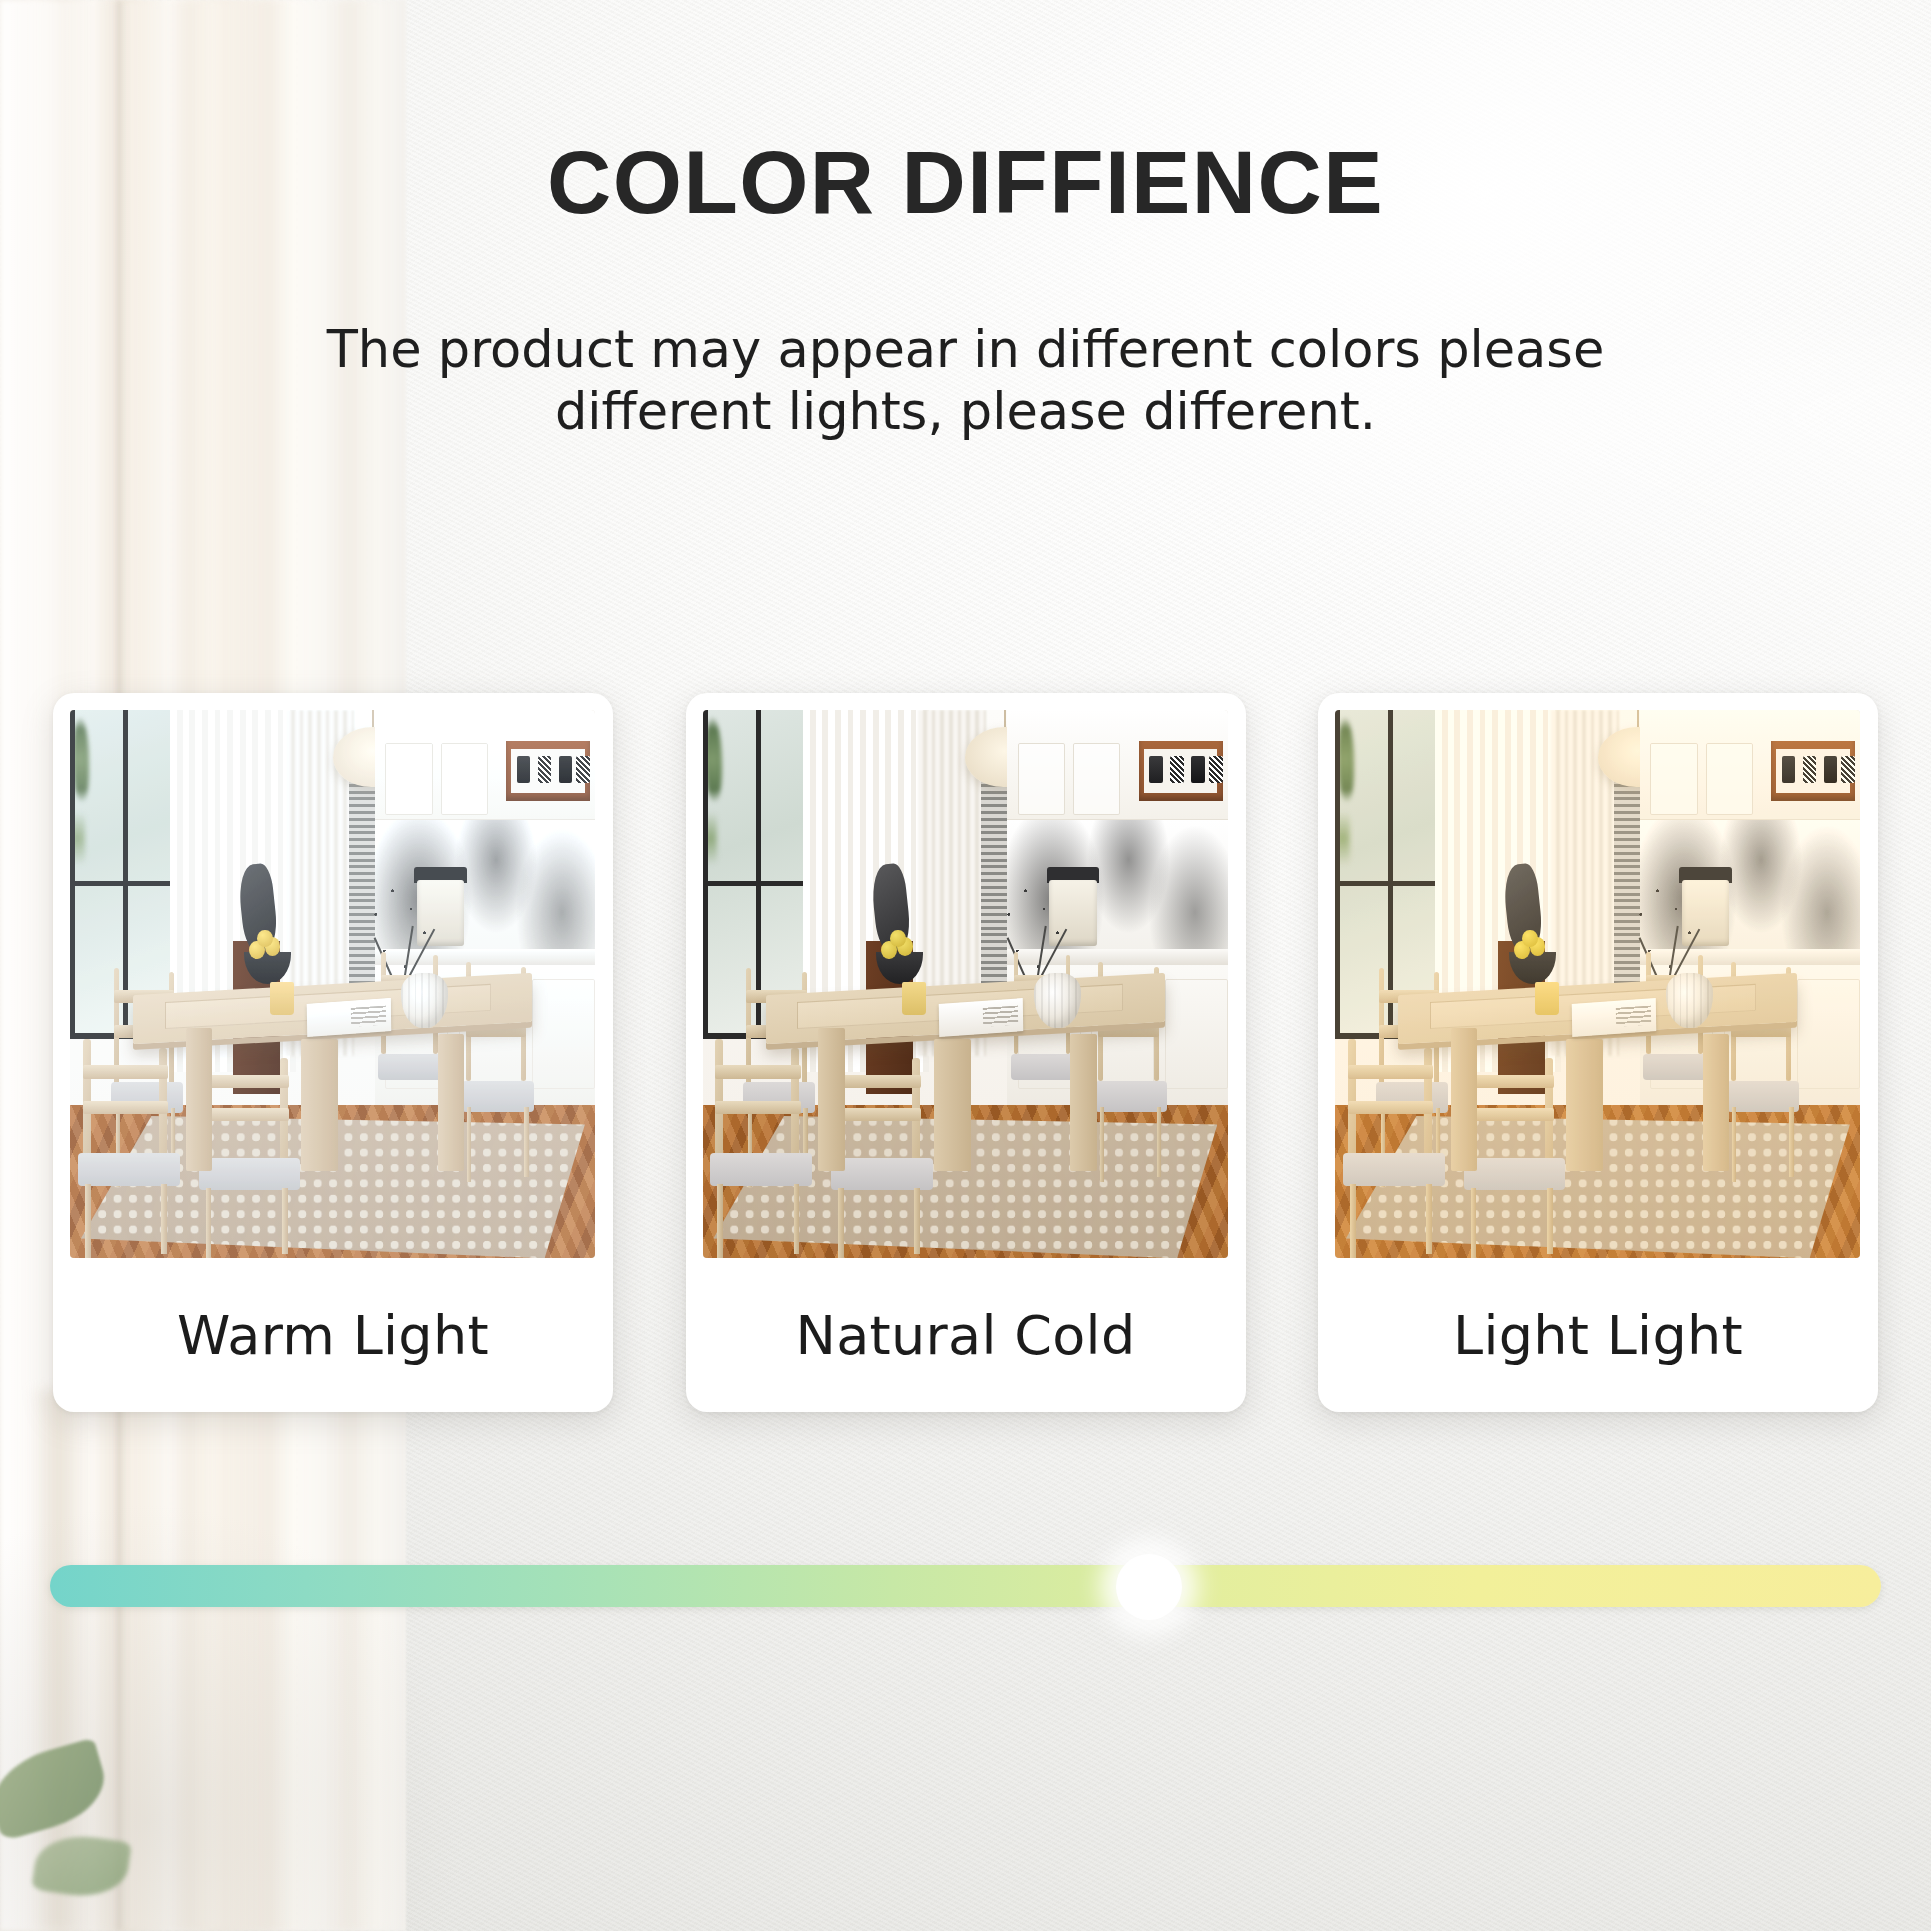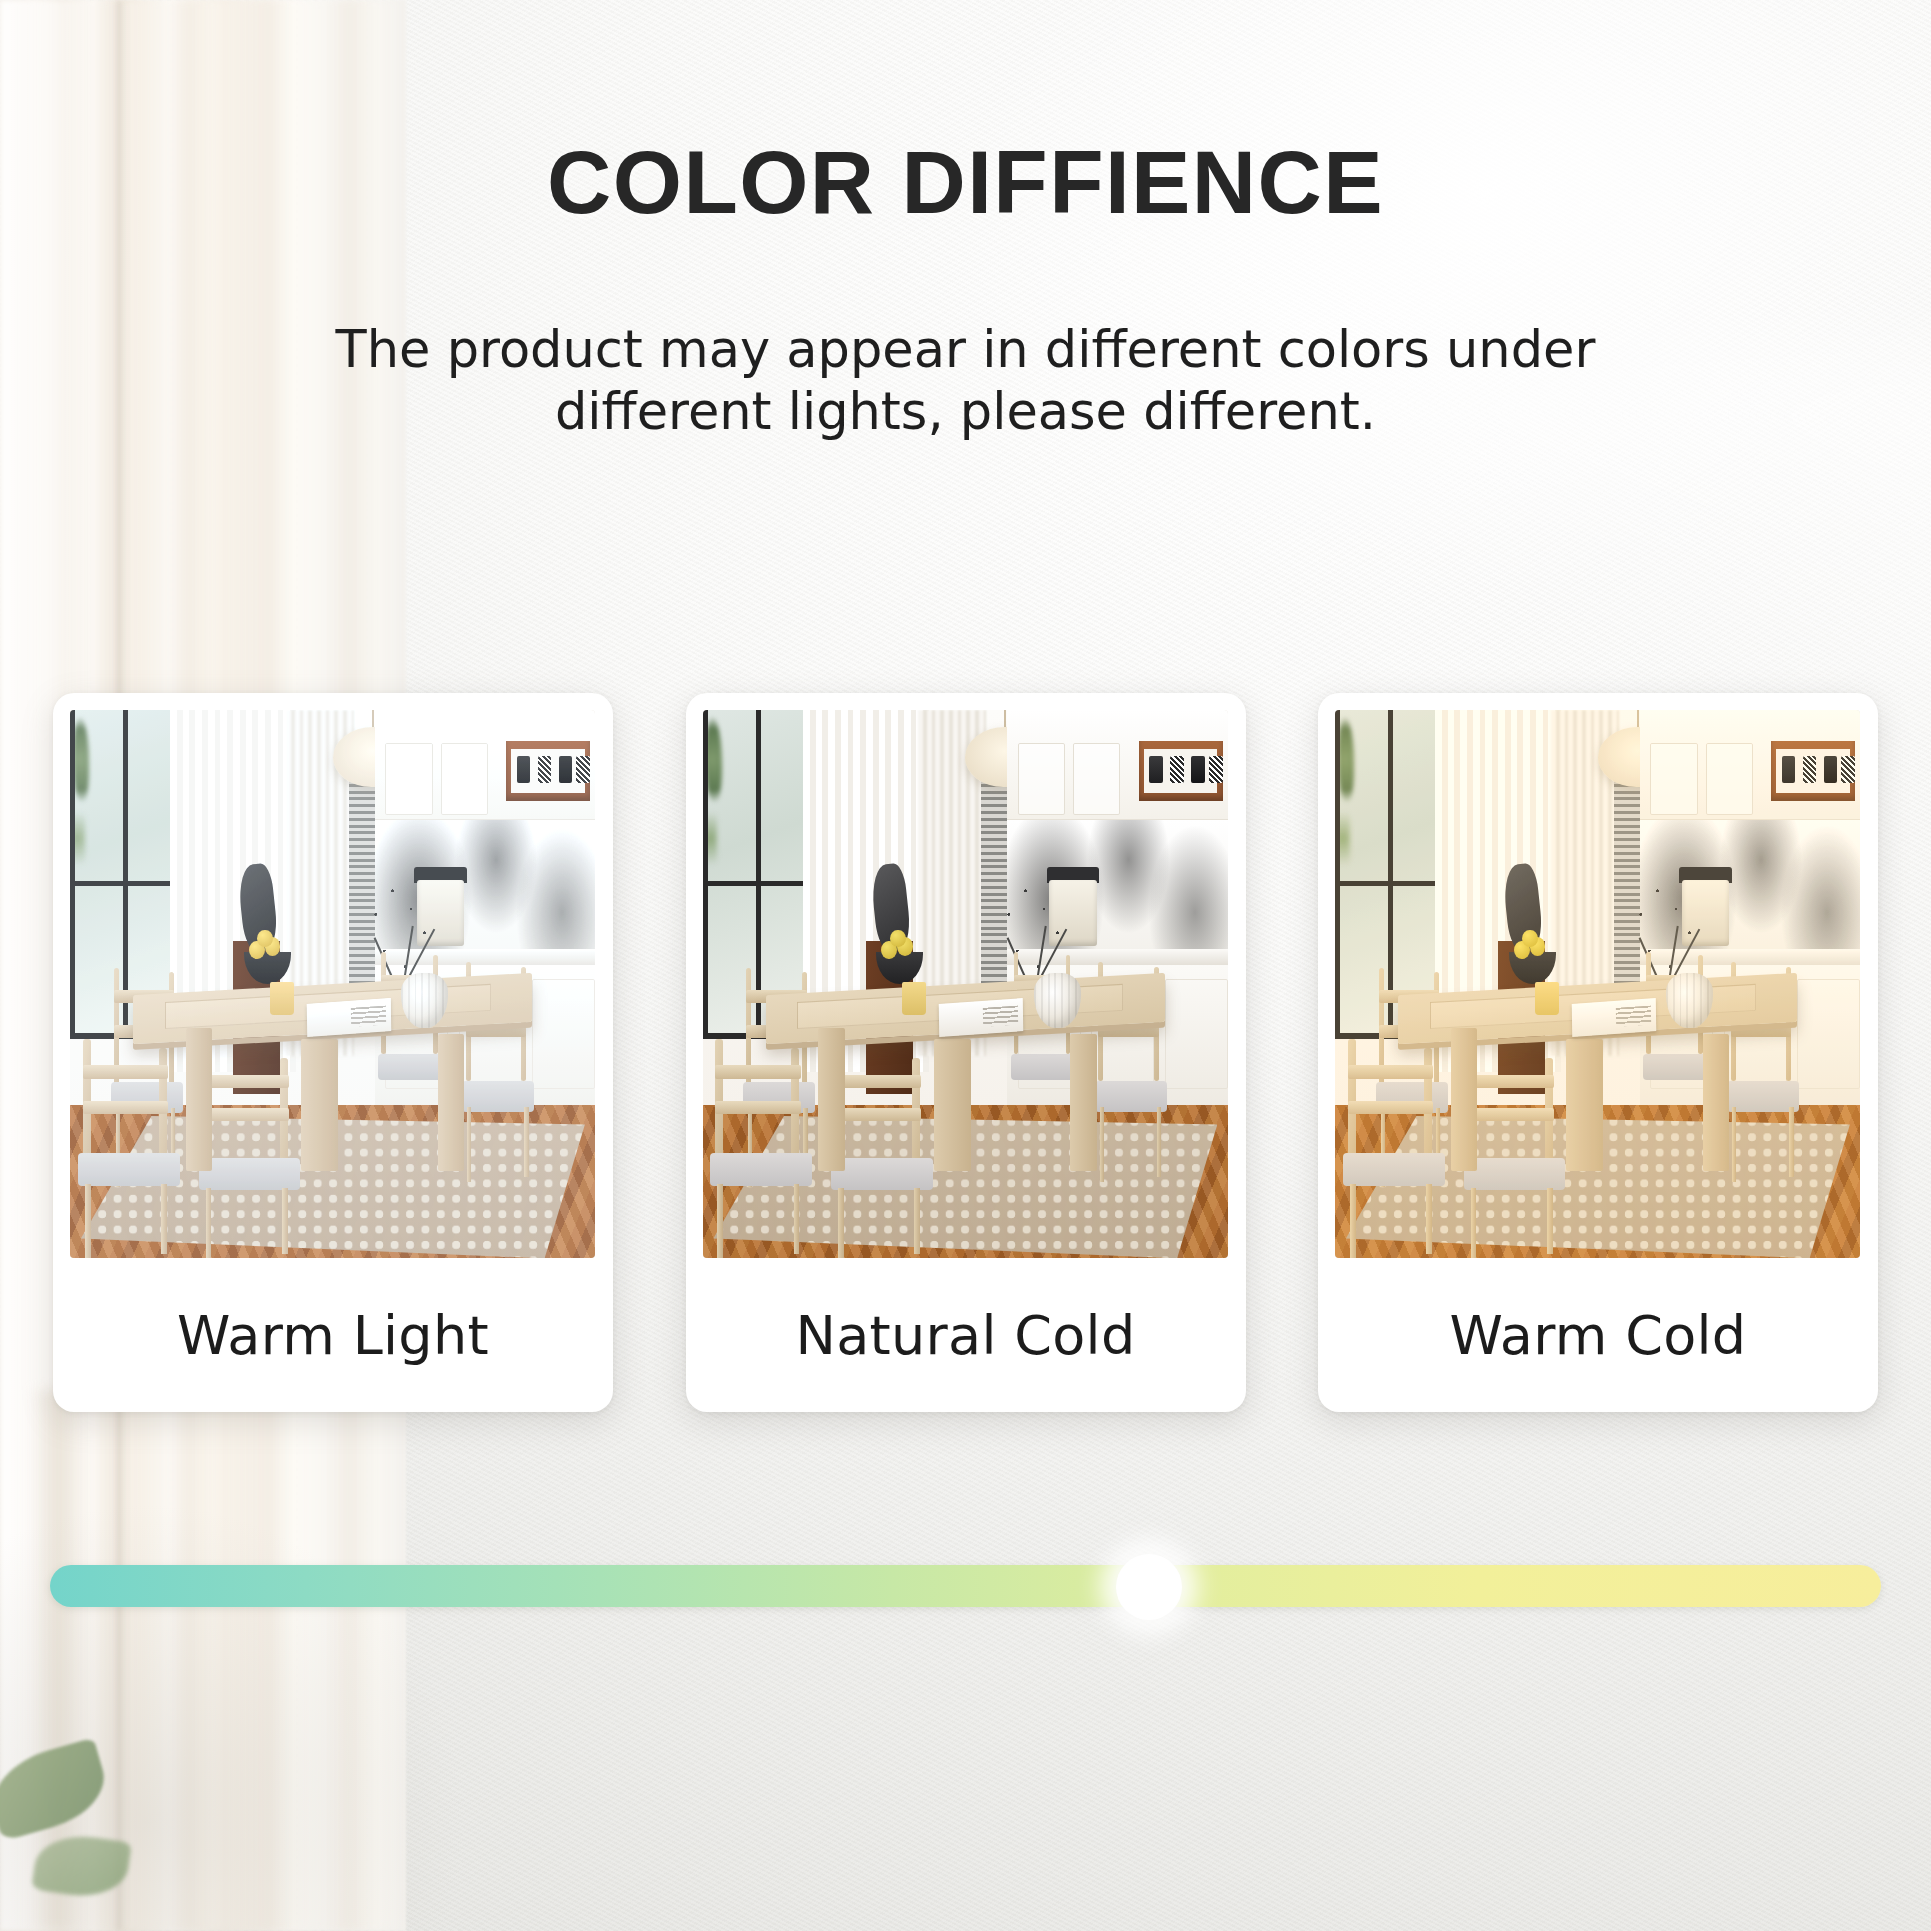--- a/index.html
+++ b/index.html
@@ -320,21 +320,21 @@
   <div class="bg-shade-bl"></div>
   <div class="leaf"></div>
   <div class="leaf2"></div>
 </div>
 
 <div id="content">
 
   <h1 class="title">COLOR DIFFIENCE</h1>
 
   <div class="subtitle">
-    <span class="l1">The product may appear in different colors under</span>
+    <span class="l1">The product may appear in different colors please</span>
     <span class="l2">different lights, please different.</span>
   </div>
 
   <div class="cards">
 
     <div class="card">
       <div class="thumb">
         <div class="scene tone-cold">
           <div class="s-wall"></div>
           <div class="s-window">
@@ -635,21 +635,21 @@
           <div class="s-leg" style="left:44%;top:60%;width:7%;height:24%;"></div>
           <div class="s-bowl"></div>
           <div class="s-fruit" style="left:34%;top:42%;width:3%;height:3.4%;"></div>
           <div class="s-fruit" style="left:37%;top:41.4%;width:3%;height:3.4%;"></div>
           <div class="s-fruit" style="left:35.6%;top:40%;width:3%;height:3.2%;"></div>
           <div class="s-cup"></div>
           <div class="s-mag"></div>
           <div class="s-vase"></div>
         </div>
       </div>
-      <div class="card-label">Warm Cold</div>
+      <div class="card-label">Light Light</div>
     </div>
 
   </div>
 
   <div class="slider-wrap">
     <div class="slider-track"></div>
     <div class="slider-knob" style="left: 1066px;"></div>
   </div>
 
 </div>

